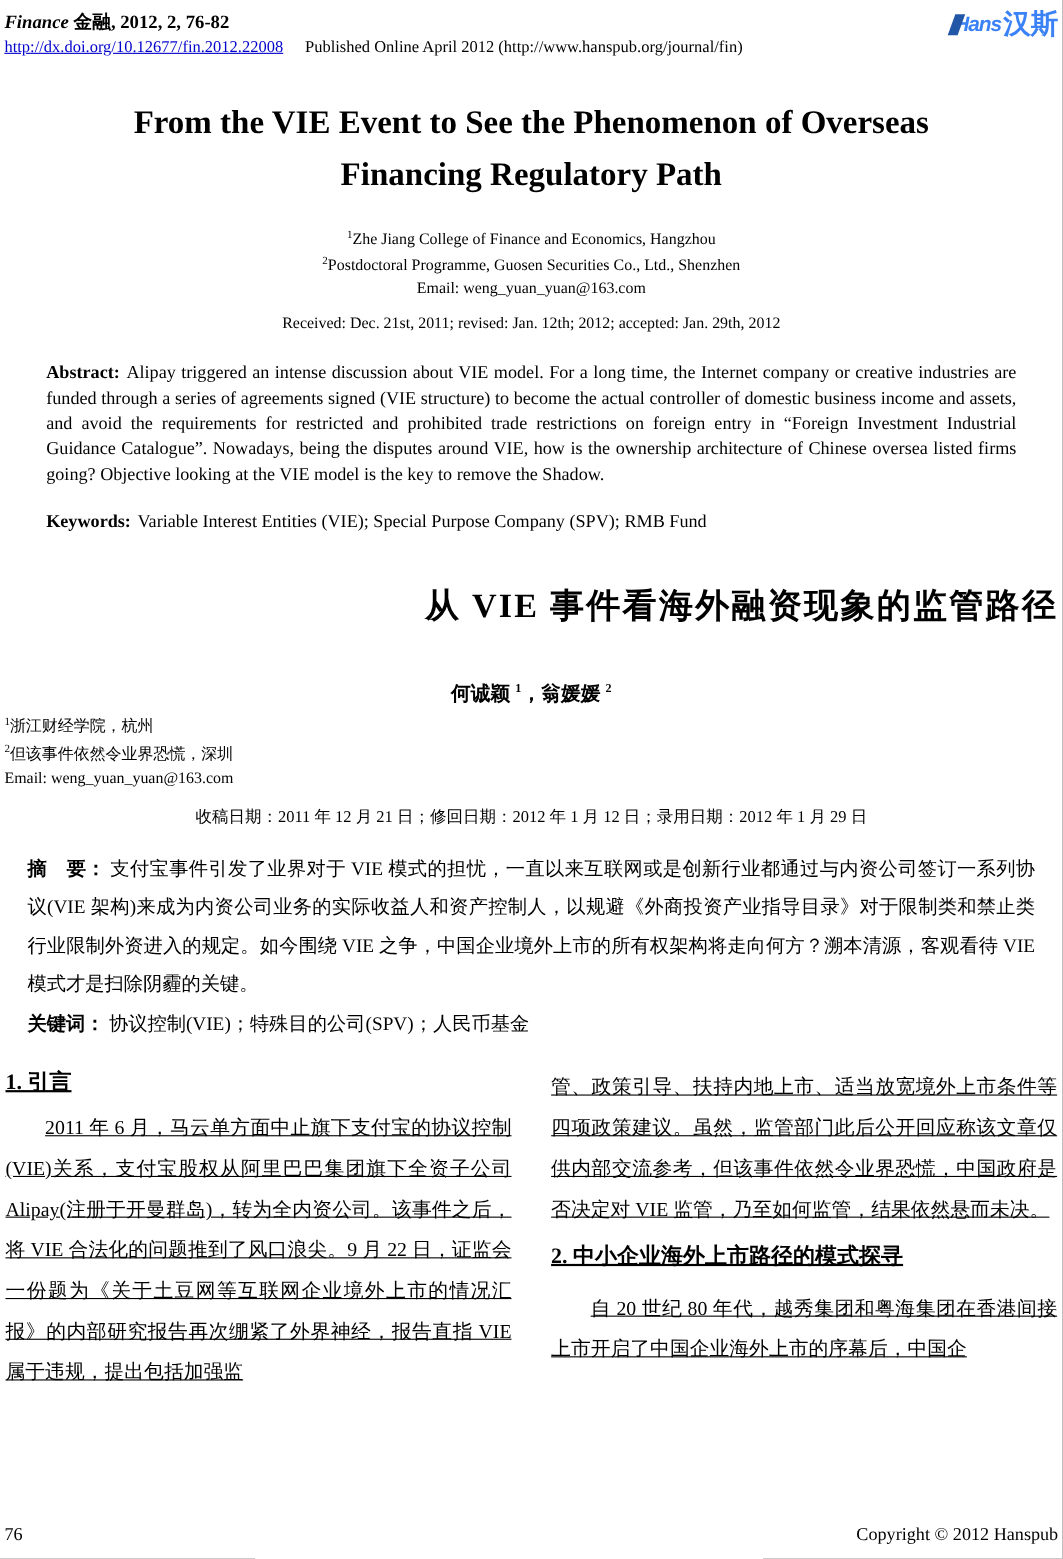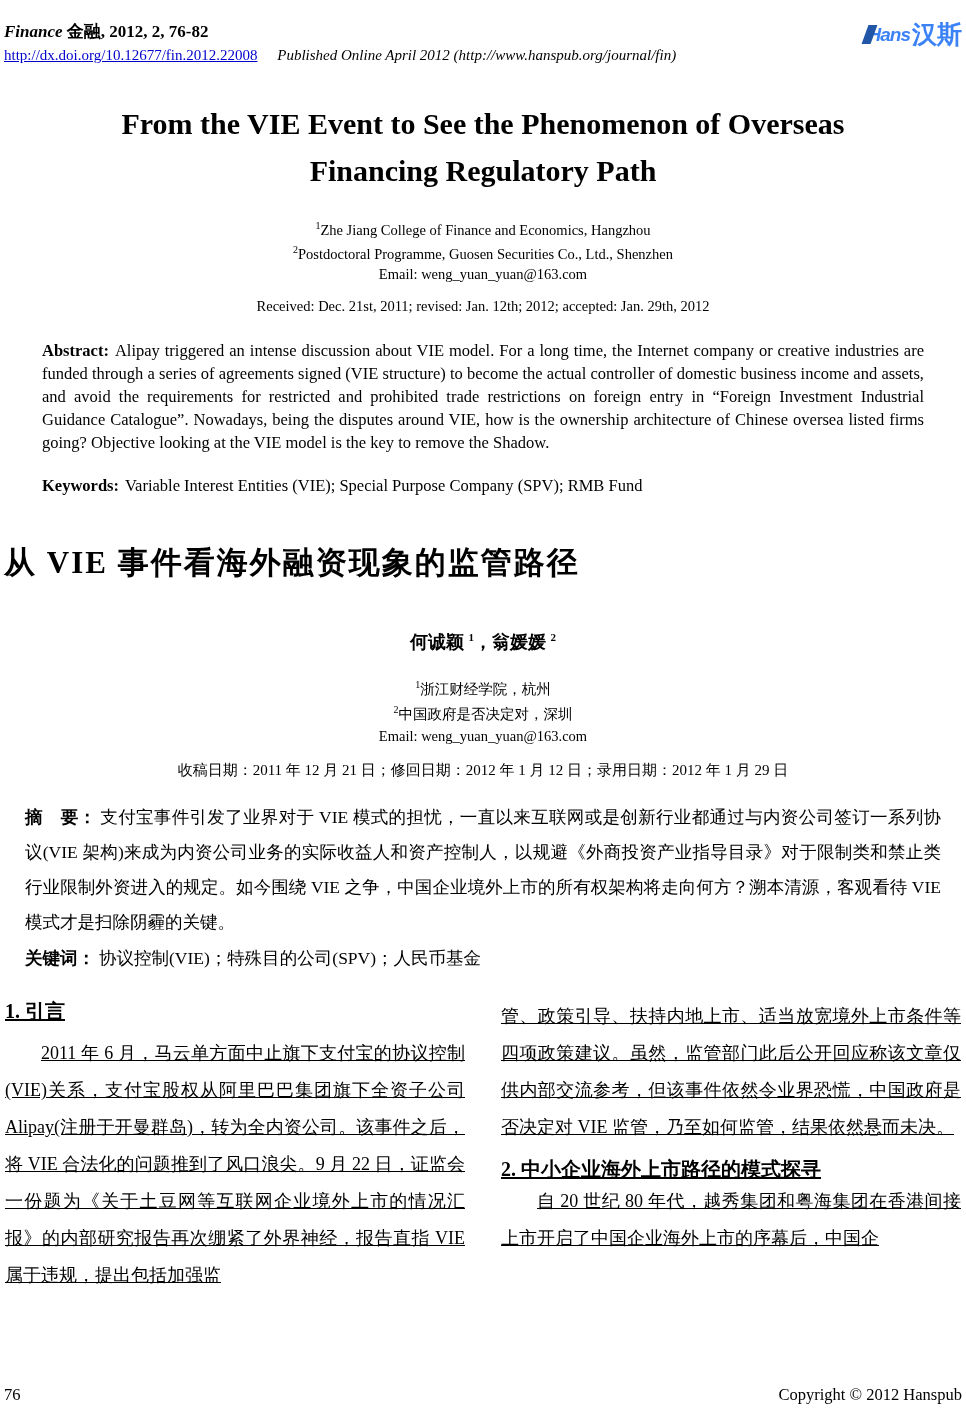--- a/index.html
+++ b/index.html
@@ -1,59 +1,59 @@
 <!DOCTYPE html>
 <html><head>
 <meta charset="utf-8">
 <style>
   html,body{margin:0;padding:0;background:#888;}
   .page{
     width:966px;height:1417px;background:#ffffff;margin:0 auto;
     font-family:"Liberation Serif","DejaVu Serif",serif;color:#000;
-    position:relative;box-sizing:border-box;padding:20px 4px 0;
+    position:relative;box-sizing:border-box;padding:8px 4px 0;
     overflow:hidden;
   }
   
   .hdr{display:flex;justify-content:space-between;align-items:flex-start;}
   .hdr-line1{font-size:17px;font-weight:bold;}
   .hdr-line1 .it{font-style:italic;}
   .hdr-line2{font-size:15px;margin-top:4px;}
   .doi{color:#0000cc;text-decoration:underline;cursor:pointer;}
-  .pub{margin-left:16px;font-style:italic;}
+  .pub{margin-left:16px;}
   .logo{display:flex;align-items:center;margin-top:2px;font-family:"Liberation Sans","DejaVu Sans",sans-serif;}
   .logo-mark{width:9px;height:19px;background:#2257a8;transform:skewX(-20deg);margin-right:-6px;position:relative;z-index:2;}
   .logo-hans{color:#3b82f6;font-style:italic;font-weight:bold;font-size:19px;letter-spacing:-1px;line-height:1;}
   .logo-cn{color:#3b82f6;font-weight:bold;font-size:25px;margin-left:2px;line-height:1;}
   
   .title{margin-top:36px;text-align:center;font-size:30px;font-weight:bold;line-height:47px;}
   .authors{margin-top:40px;text-align:center;font-size:19px;font-weight:bold;}
   .authors sup{font-size:12px;}
   .affils{margin-top:22px;text-align:center;font-size:14.5px;line-height:20px;}
   .affils sup{font-size:10px;}
   .received{margin-top:14px;text-align:center;font-size:14.5px;}
   .abstract{margin:24px 38px 0;font-size:16.5px;line-height:23px;text-align:justify;}
   .abstract b,.kw b{margin-right:6px;}
   .kw{margin:22px 38px 0;font-size:16.5px;}
   
-  .cn-title{margin-top:46px;text-align:left;font-size:31px;font-weight:bold;letter-spacing:2px;}
+  .cn-title{margin-top:46px;text-align:right;font-size:31px;font-weight:bold;letter-spacing:2px;}
   .cn-authors{margin-top:46px;text-align:center;font-size:18px;font-weight:bold;}
   .cn-authors sup{font-size:11px;}
-  .cn-affils{margin-top:20px;text-align:center;font-size:14.5px;line-height:22px;}
+  .cn-affils{margin-top:4px;text-align:left;font-size:14.5px;line-height:22px;}
   .cn-affils sup{font-size:10px;}
   .cn-date{margin-top:14px;text-align:center;font-size:15px;}
   .cn-abstract{margin:20px 21px 0;font-size:17.5px;line-height:35px;text-align:justify;}
   .cn-kw{margin:6px 21px 0;font-size:17.5px;}
   .cn-abstract b,.cn-kw b{margin-right:4px;}
   
   .columns{display:flex;gap:36px;margin-top:28px;padding:0 1px;}
   .col{flex:1;min-width:0;text-decoration:underline;}
   .sec-h{font-size:20px;font-weight:bold;margin:0 0 10px;}
   .col p{font-size:18px;line-height:37px;text-align:justify;margin:0;}
   .p-indent{text-indent:2em;}
-  .sec-h.mid{margin:10px 0 0;}
+  .sec-h.mid{margin:10px 0 16px;}
   
   .pfooter{position:absolute;left:4px;right:4px;bottom:12px;display:flex;
     justify-content:space-between;font-size:16.5px;}
 </style>
 </head>
 <body>
 
 <div class="page">
 
   <div class="hdr">
@@ -97,21 +97,21 @@
   </p>
 
   <div class="cn-title">从 VIE 事件看海外融资现象的监管路径</div>
 
   <div class="cn-authors">
     <span>何诚颖 </span><sup>1</sup><span>，</span><span>翁媛媛 </span><sup>2</sup>
   </div>
 
   <div class="cn-affils">
     <div><sup>1</sup><span>浙江财经学院，杭州</span></div>
-    <div><sup>2</sup><span>中国政府是否决定对，深圳</span></div>
+    <div><sup>2</sup><span>但该事件依然令业界恐慌，深圳</span></div>
     <div>Email: weng_yuan_yuan@163.com</div>
   </div>
 
   <div class="cn-date">收稿日期：2011 年 12 月 21 日；修回日期：2012 年 1 月 12 日；录用日期：2012 年 1 月 29 日</div>
 
   <p class="cn-abstract">
     <b>摘　要：</b><span>支付宝事件引发了业界对于 VIE 模式的担忧，一直以来互联网或是创新行业都通过与内资公司签订一系列协议(VIE 架构)来成为内资公司业务的实际收益人和资产控制人，以规避《外商投资产业指导目录》对于限制类和禁止类行业限制外资进入的规定。如今围绕 VIE 之争，中国企业境外上市的所有权架构将走向何方？溯本清源，客观看待 VIE 模式才是扫除阴霾的关键。</span>
   </p>
 
   <p class="cn-kw">

